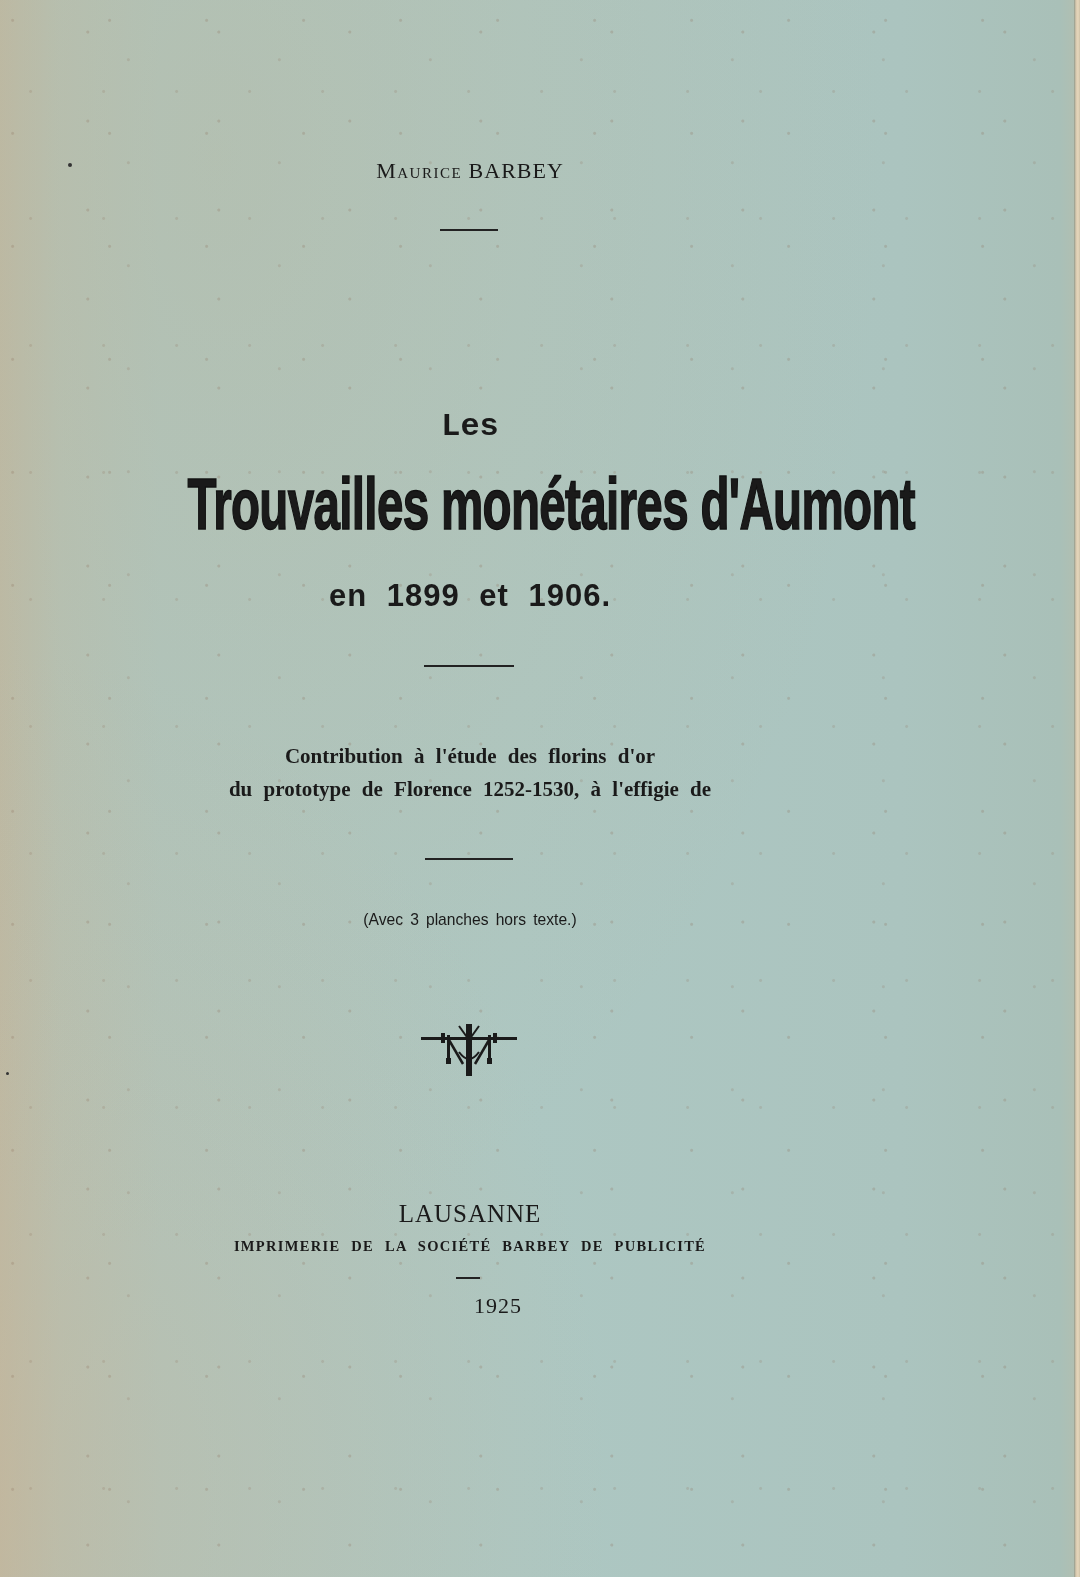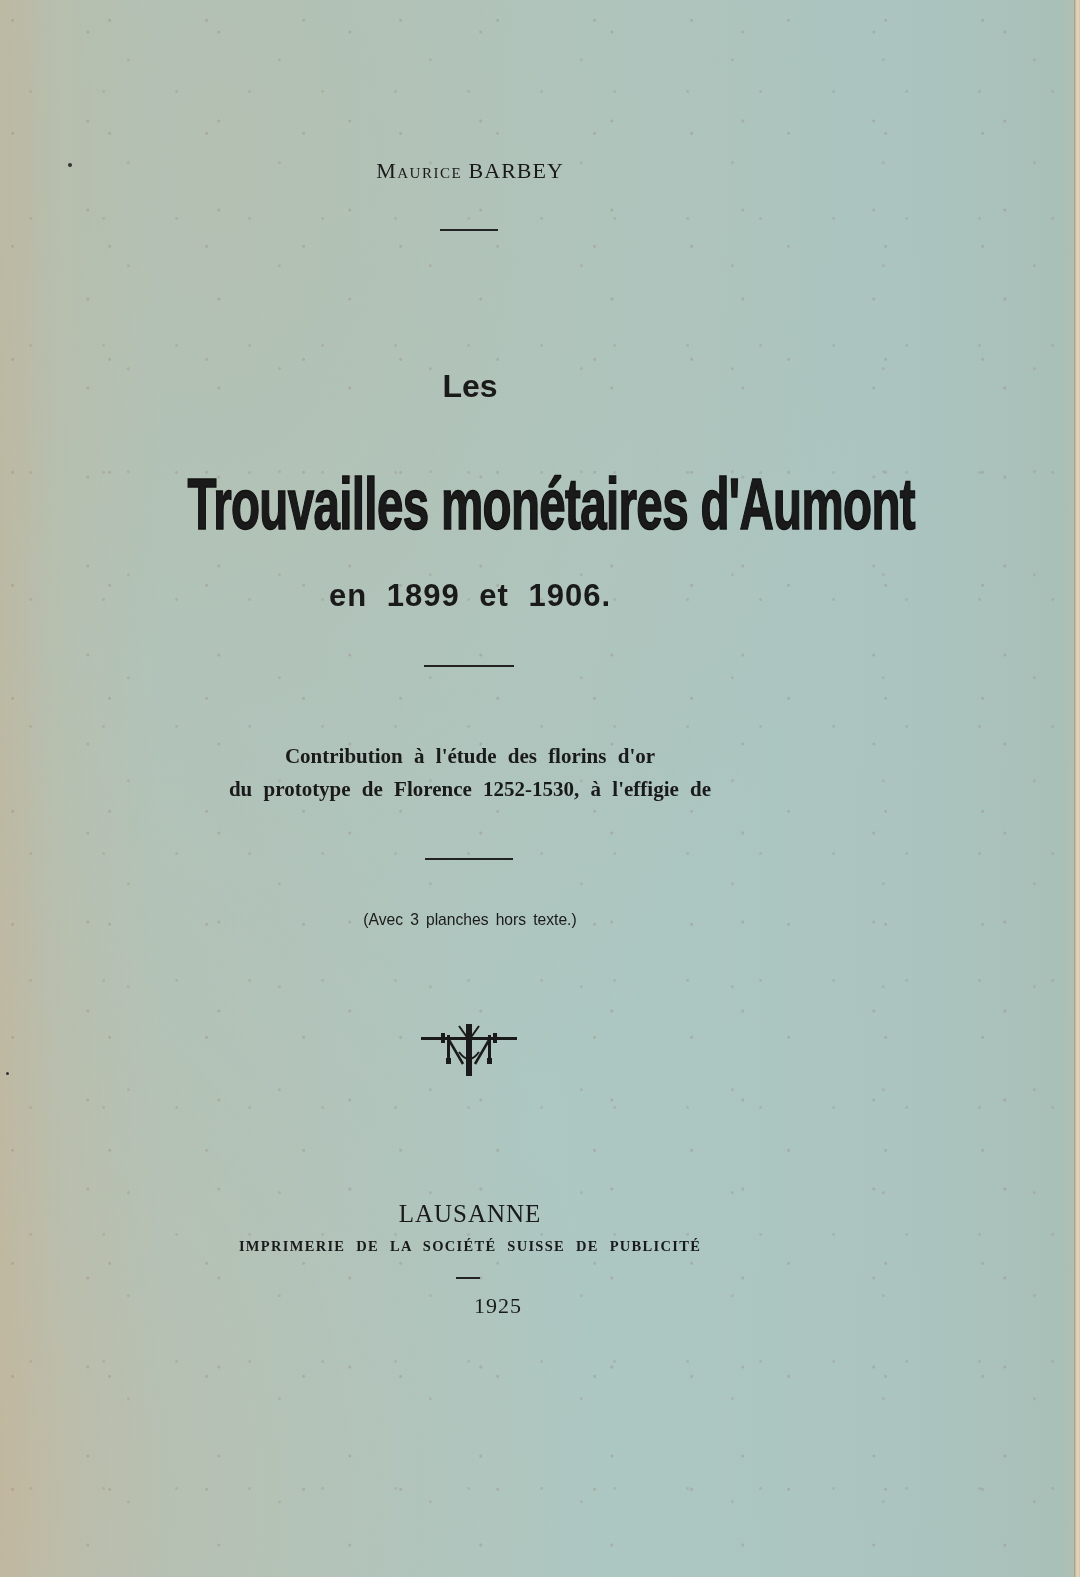--- a/index.html
+++ b/index.html
@@ -65,22 +65,22 @@
       font-variant: small-caps;
       letter-spacing: 1.5px;
       margin-top: 46px;
     }
     .rule {
       position: absolute;
       height: 2px;
       background: #222;
     }
     .title-les {
-      top: 368px;
-      font-family: Liberation Sans, sans-serif;
+      top: 408px;
+      font-family: Liberation Mono, monospace;
       font-weight: bold;
       font-size: 32px;
     }
     .title-main-wrap {
       position: absolute;
       top: 468px;
       left: 0;
       width: 940px;
       font-family: "Liberation Sans", sans-serif;
       font-weight: 900;
@@ -196,17 +196,17 @@
     <line x1="70" y1="18" x2="56" y2="42" stroke-width="2.5"></line>
     <line x1="40" y1="4" x2="50" y2="18" stroke-width="2"></line>
     <line x1="60" y1="4" x2="50" y2="18" stroke-width="2"></line>
     <rect x="47" y="2" width="6" height="36" stroke="none"></rect>
     <path d="M40 30 Q50 44 60 30" fill="none" stroke-width="2"></path>
     <rect x="47" y="38" width="6" height="16" stroke="none"></rect>
   </g>
 </svg>
 
 <div class="center city">LAUSANNE</div>
-<div class="center printer">IMPRIMERIE DE LA SOCIÉTÉ SUISSE DE PUBLICITÉ</div>
+<div class="center printer">IMPRIMERIE DE LA SOCIÉTÉ BARBEY DE PUBLICITÉ</div>
 
 <div class="rule" style="left:456px;top:1277px;width:24px;"></div>
 
 <div class="center year">1925</div>
 
 </body></html>

